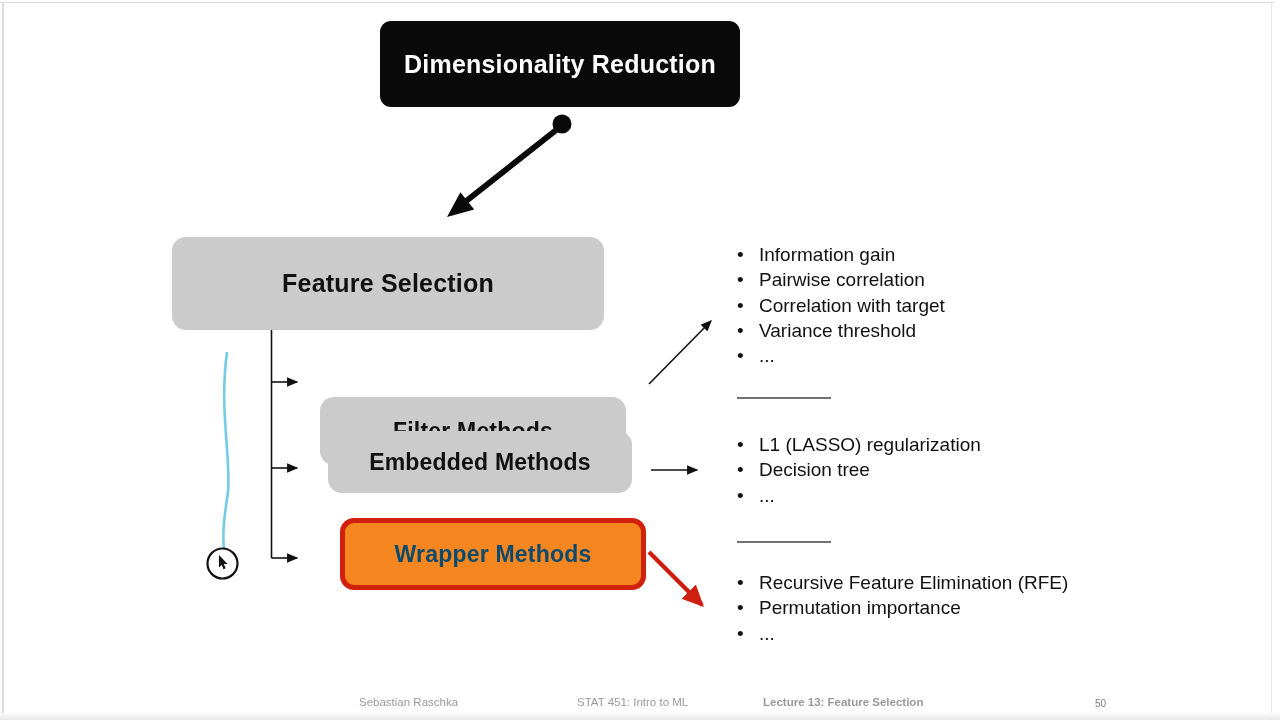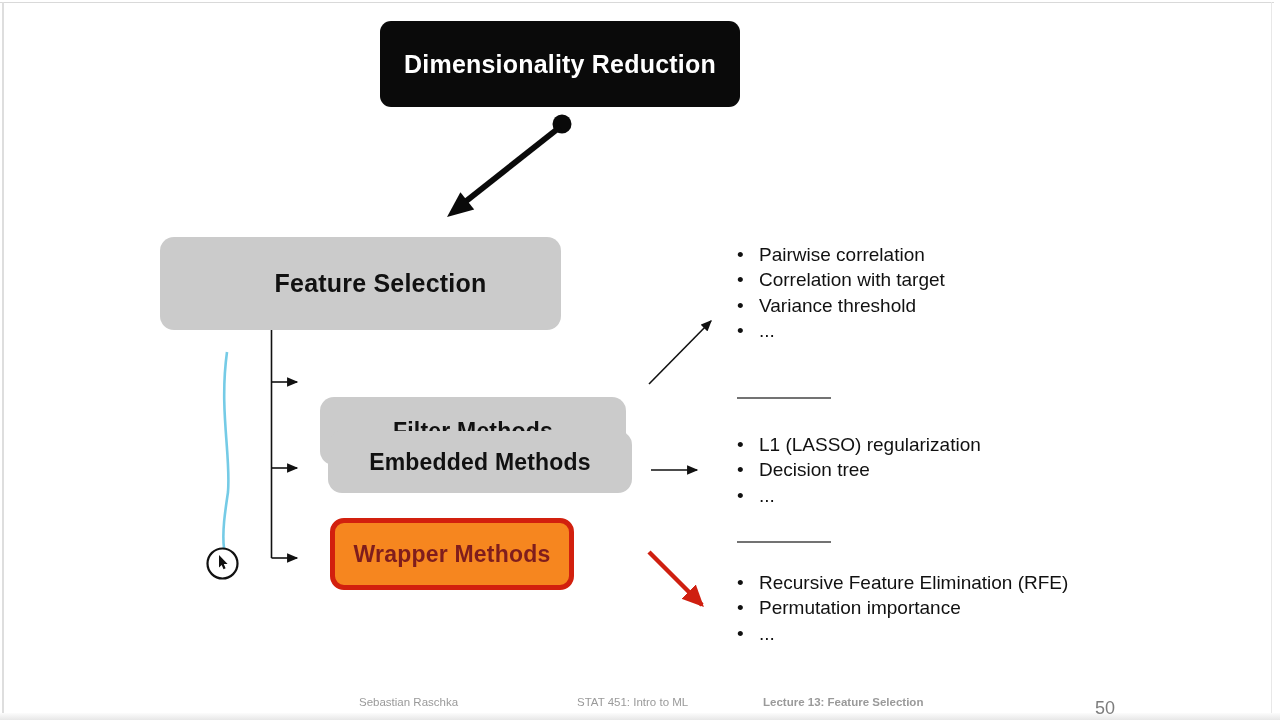--- a/index.html
+++ b/index.html
@@ -18,26 +18,26 @@
 
   .box{
     position:absolute;display:flex;align-items:center;justify-content:center;
     font-weight:bold;text-align:center;letter-spacing:.2px;
   }
   .box-black{
     left:380px;top:21px;width:360px;height:86px;border-radius:11px;
     background:#0a0a0a;color:#fff;font-size:25px;
   }
   .box-gray{background:#cbcbcb;color:#111;border-radius:14px;}
-  .box-feature{left:160px;top:237px;width:361px;height:93px;font-size:25px;padding-left:40px;}
+  .box-feature{left:172px;top:237px;width:432px;height:93px;font-size:25px;}
   .box-filter{left:320px;top:349px;width:306px;height:68px;font-size:23px;margin-top:48px;}
   .box-embedded{left:328px;top:431px;width:304px;height:62px;font-size:23px;}
   .box-wrapper{
-    left:330px;top:518px;width:244px;height:72px;font-size:23px;border-radius:14px;
-    background:#f6861f;border:5px solid #d2200e;box-sizing:border-box;color:#7f1d1d;
+    left:340px;top:518px;width:306px;height:72px;font-size:23px;border-radius:14px;
+    background:#f6861f;border:5px solid #d2200e;box-sizing:border-box;color:#0c4a6e;
   }
 
   .svg-layer{position:absolute;left:0;top:0;width:1280px;height:720px;pointer-events:none;}
 
   ul.bullets{
     position:absolute;margin:0;padding:0;list-style:none;
     font-size:19px;line-height:25.3px;color:#111;
   }
   ul.bullets li{position:relative;padding-left:27px;}
   ul.bullets li::before{
@@ -46,21 +46,21 @@
   .list-filter{left:732px;top:242px;}
   .list-embedded{left:732px;top:432px;}
   .list-wrapper{left:732px;top:570px;color:#be2025;}
 
   .footer-item{
     position:absolute;top:696px;font-size:11.5px;color:#9a9a9a;white-space:nowrap;
   }
   .footer-author{left:359px;}
   .footer-course{left:577px;}
   .footer-lecture{left:763px;font-weight:bold;}
-  .page-number{position:absolute;left:1095px;top:698px;font-size:18px;color:#7d7d7d;}
+  .page-number{position:absolute;left:1095px;top:698px;font-size:10px;color:#7d7d7d;}
 </style>
 </head>
 <body>
 
 <div class="frame-top"></div>
 <div class="frame-left"></div>
 <div class="frame-right"></div>
 <div class="frame-bottom"></div>
 
 <svg class="svg-layer" viewBox="0 0 1280 720">
@@ -107,20 +107,21 @@
 
 <div class="box box-gray box-feature">Feature Selection</div>
 
 <div class="box box-gray box-filter">Filter Methods</div>
 
 <div class="box box-gray box-embedded">Embedded Methods</div>
 
 <div class="box box-wrapper">Wrapper Methods</div>
 
 <ul class="bullets list-filter">
+  <li>Information gain</li>
   <li>Pairwise correlation</li>
   <li>Correlation with target</li>
   <li>Variance threshold</li>
   <li>...</li>
 </ul>
 
 <ul class="bullets list-embedded">
   <li>L1 (LASSO) regularization</li>
   <li>Decision tree</li>
   <li>...</li>

